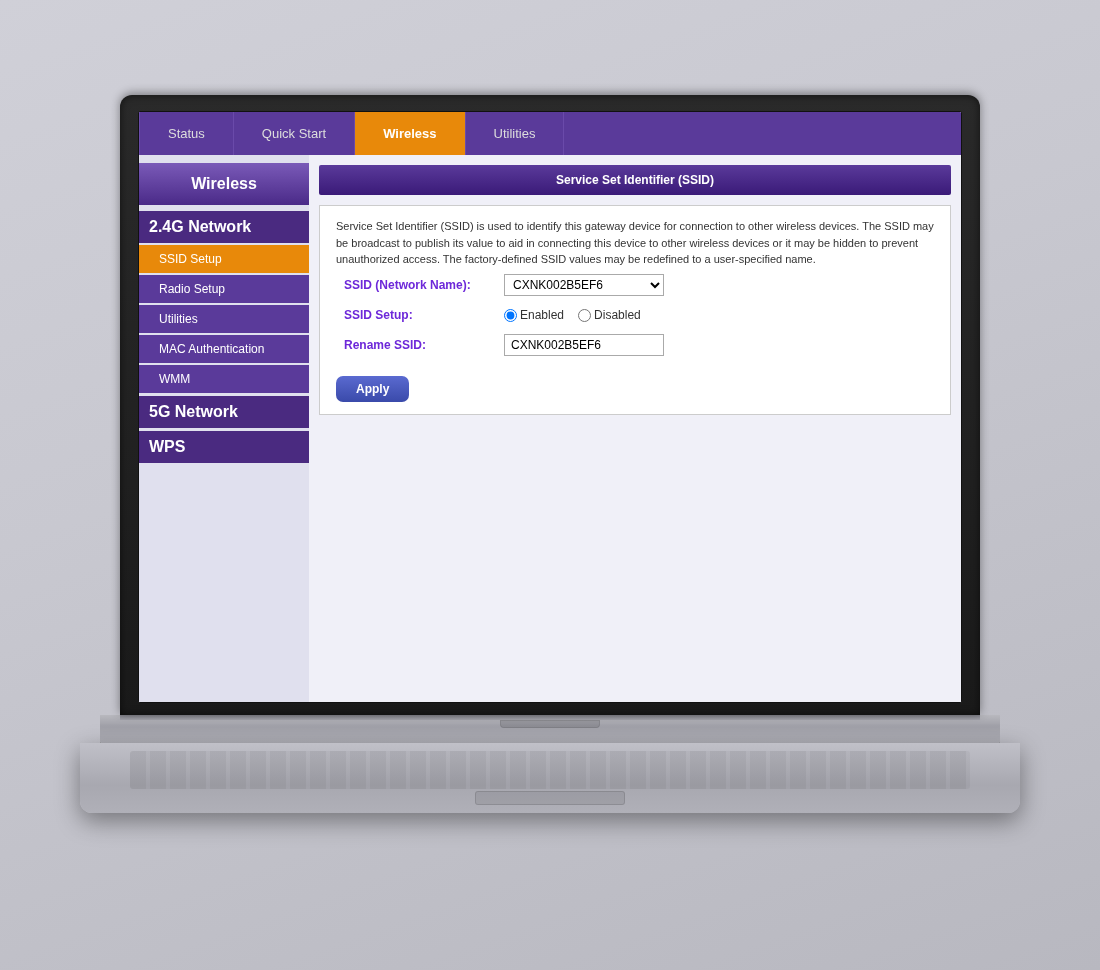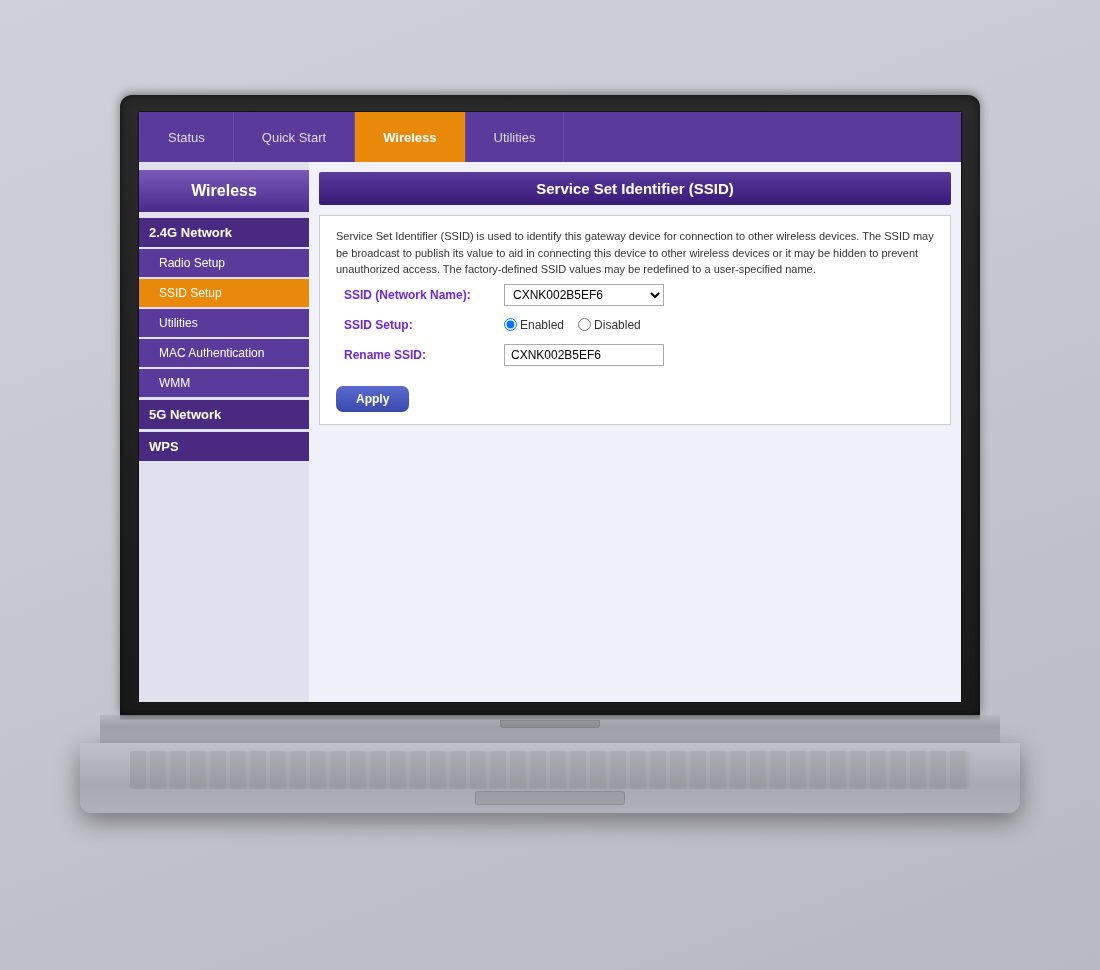--- a/index.html
+++ b/index.html
@@ -40,21 +40,21 @@
       background: #fff;
       border-radius: 2px;
       overflow: hidden;
       border: 1px solid #111;
     }
 
     
     .nav-bar {
       display: flex;
       background: #5a3a9a;
-      height: 50px;
+      height: 43px;
       align-items: stretch;
     }
 
     .nav-tab {
       display: flex;
       align-items: center;
       justify-content: center;
       padding: 0 28px;
       color: #ddd;
       font-size: 13px;
@@ -93,21 +93,21 @@
       color: #fff;
       font-size: 16px;
       font-weight: bold;
       text-align: center;
       padding: 12px 8px;
       margin-bottom: 4px;
     }
 
     .sidebar-group-header {
       padding: 7px 10px;
-      font-size: 13px;
+      font-size: 16px;
       color: #fff;
       background: #4a2a80;
       font-weight: bold;
       margin: 2px 0 1px 0;
     }
 
     .sidebar-sub-item {
       padding: 7px 20px;
       font-size: 12px;
       color: #fff;
@@ -121,21 +121,21 @@
     .main-panel {
       flex: 1;
       background: #f0f0f8;
       padding: 10px;
       overflow-y: auto;
     }
 
     .panel-title {
       background: linear-gradient(180deg, #5a3a9a 0%, #3a1a78 100%);
       color: #fff;
-      font-size: 15px;
+      font-size: 12px;
       font-weight: bold;
       text-align: center;
       padding: 8px 12px;
       margin-bottom: 10px;
       border-radius: 2px;
     }
 
     .panel-body {
       background: #fff;
       border: 1px solid #ccc;
@@ -178,21 +178,21 @@
     .radio-group {
       display: flex;
       align-items: center;
       gap: 6px;
     }
 
     .radio-group label {
       font-size: 12px;
       color: #333;
       display: flex;
-      align-items: center;
+      align-items: flex-end;
       gap: 3px;
       margin-right: 8px;
     }
 
     .text-input {
       font-size: 12px;
       padding: 3px 6px;
       border: 1px solid #aaa;
       background: #fff;
       width: 160px;
@@ -223,22 +223,22 @@
         <div class="nav-tab active">Wireless</div>
         <div class="nav-tab">Utilities</div>
       </div>
 
       <div class="content-area">
 
         <div class="sidebar">
           <div class="sidebar-title">Wireless</div>
 
           <div class="sidebar-group-header">2.4G Network</div>
+          <div class="sidebar-sub-item active">SSID Setup</div>
           <div class="sidebar-sub-item">Radio Setup</div>
-          <div class="sidebar-sub-item active">SSID Setup</div>
           <div class="sidebar-sub-item">Utilities</div>
           <div class="sidebar-sub-item">MAC Authentication</div>
           <div class="sidebar-sub-item">WMM</div>
 
           <div class="sidebar-group-header">5G Network</div>
           <div class="sidebar-group-header">WPS</div>
         </div>
 
         <div class="main-panel">
           <div class="panel-title">Service Set Identifier (SSID)</div>

